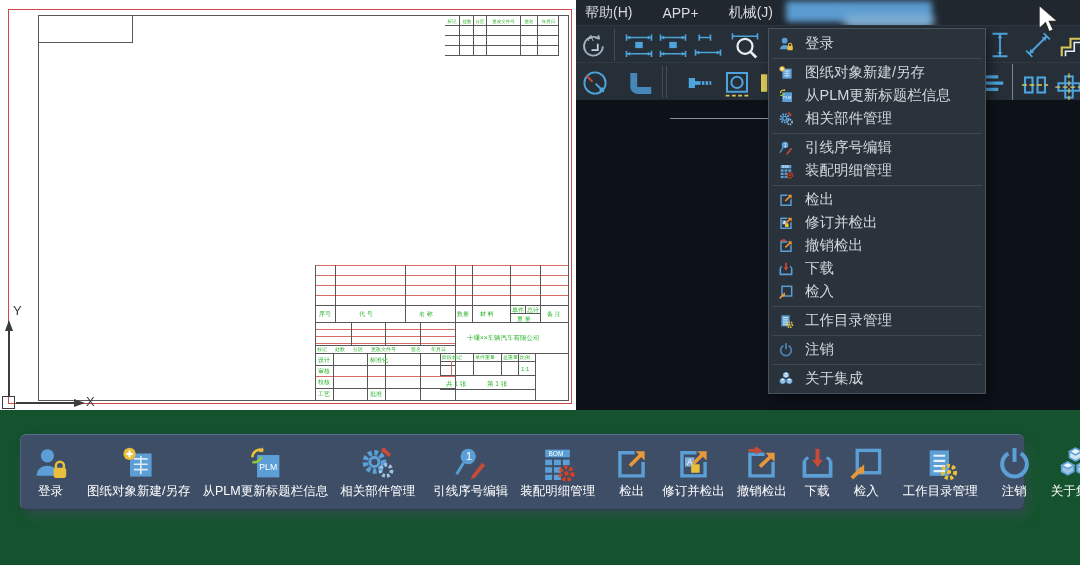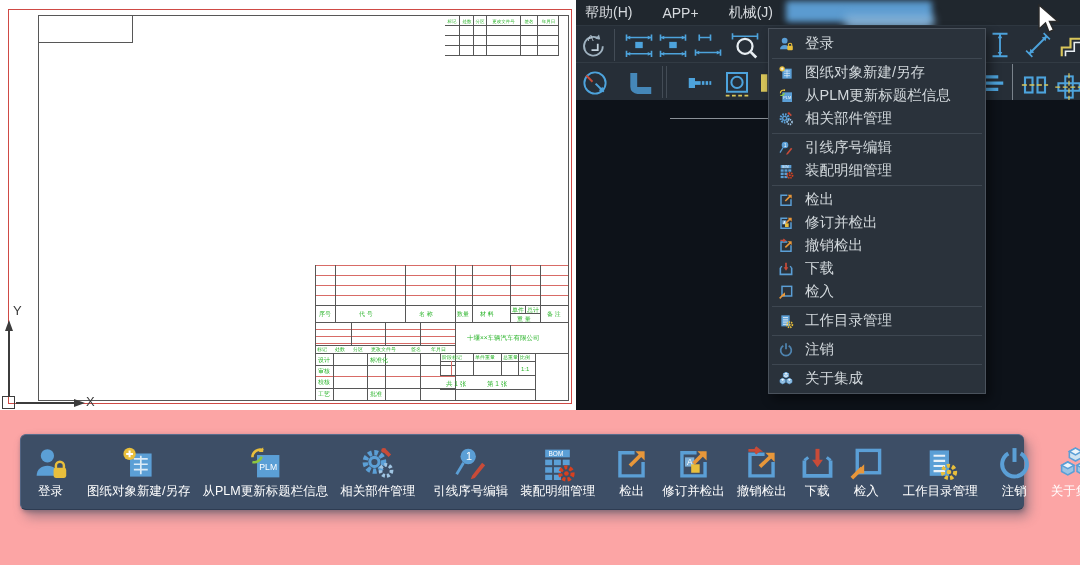--- a/index.html
+++ b/index.html
@@ -1,16 +1,16 @@
 <!DOCTYPE html>
 <html><head>
 <meta charset="utf-8">
 <style>
   html,body{margin:0;padding:0;background:#fff;}
-  #stage{position:relative;width:1080px;height:565px;background:#fca5a5;overflow:hidden;
+  #stage{position:relative;width:1080px;height:565px;background:#14532d;overflow:hidden;
          font-family:"Liberation Sans","DejaVu Sans",sans-serif;}
   .abs{position:absolute;}
 
   
   .app{left:575px;top:0;width:505px;height:410px;background:#262e37;}
   .menubar{left:575px;top:0;width:505px;height:25px;background:#20272e;display:flex;align-items:center;
            gap:30px;padding-left:10px;color:#d6dade;font-size:14px;box-sizing:border-box;}
   .mb-item{cursor:default;}
   .mb-hl{left:786px;top:1px;width:146px;height:21px;background:#5b9bd0;filter:blur(3px);border-radius:2px;}
   .mb-hl2{left:845px;top:16px;width:88px;height:12px;background:#8ab7dd;filter:blur(5px);}

